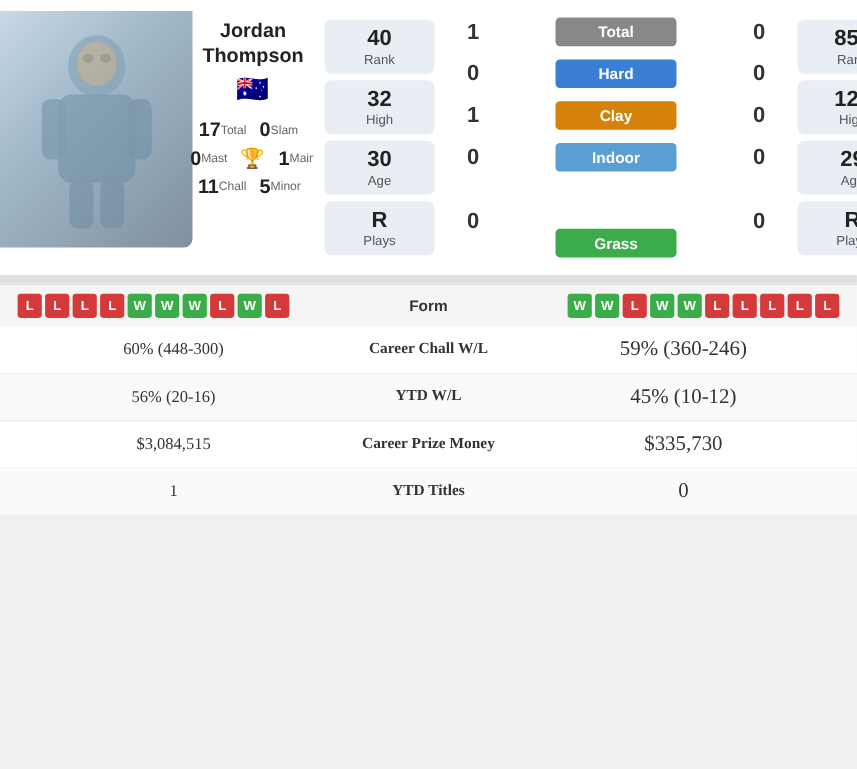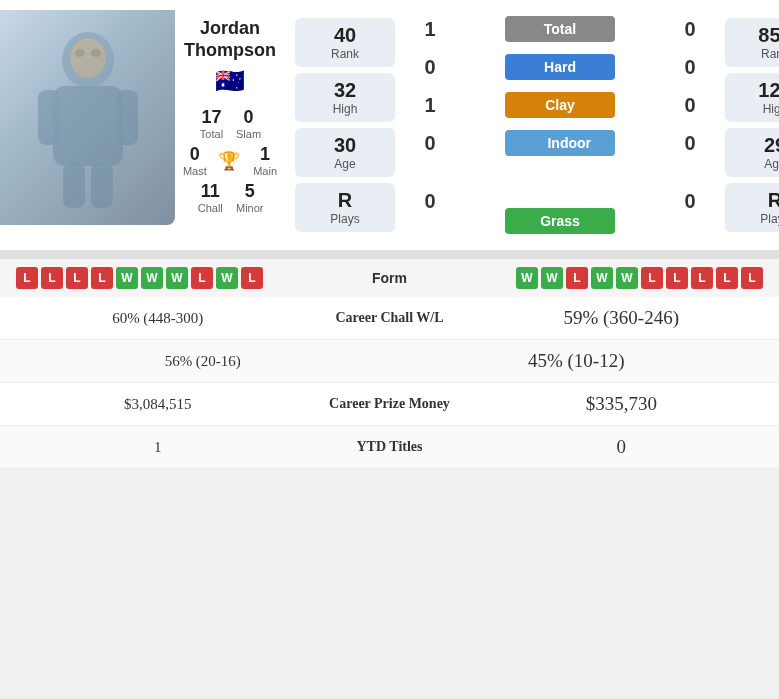--- a/index.html
+++ b/index.html
@@ -61,21 +61,21 @@
     }
     .stats-grid {
       display: grid;
       grid-template-columns: 1fr 1fr;
       gap: 4px 12px;
       margin-top: 4px;
       text-align: center;
     }
     .stat-item {
       display: flex;
-      flex-direction: column;
+      flex-direction: row;
       align-items: center;
     }
     .stat-value {
       font-size: 18px;
       font-weight: bold;
       color: #222;
     }
     .stat-label {
       font-size: 11px;
       color: #666;
@@ -147,21 +147,21 @@
       border-radius: 4px;
       color: #fff;
       font-weight: bold;
       font-size: 14px;
       min-width: 110px;
       text-align: center;
     }
     .badge-total { background: #888; }
     .badge-hard { background: #3a7fd5; }
     .badge-clay { background: #d4820a; }
-    .badge-indoor { background: #5a9fd4; text-align: right; }
+    .badge-indoor { background: #5a9fd4; }
     .badge-grass { background: #3aad4a; margin-top: 40px; }
     
     .form-section {
       background: #f5f5f5;
       border-top: 1px solid #ddd;
       padding: 8px 16px;
       display: flex;
       align-items: center;
       justify-content: space-between;
     }
@@ -384,20 +384,21 @@
   </div>
 
   <div class="stats-rows" id="career-stats">
       <div class="stats-row">
     <div class="stats-row-left">60% (448-300)</div>
     <div class="stats-row-center">Career Chall W/L</div>
     <div class="stats-row-right">59% (360-246)</div>
   </div>
       <div class="stats-row">
     <div class="stats-row-left">56% (20-16)</div>
+    <div class="stats-row-center">YTD W/L</div>
     <div class="stats-row-right">45% (10-12)</div>
   </div>
       <div class="stats-row">
     <div class="stats-row-left">$3,084,515</div>
     <div class="stats-row-center">Career Prize Money</div>
     <div class="stats-row-right">$335,730</div>
   </div>
       <div class="stats-row">
     <div class="stats-row-left">1</div>
     <div class="stats-row-center">YTD Titles</div>

